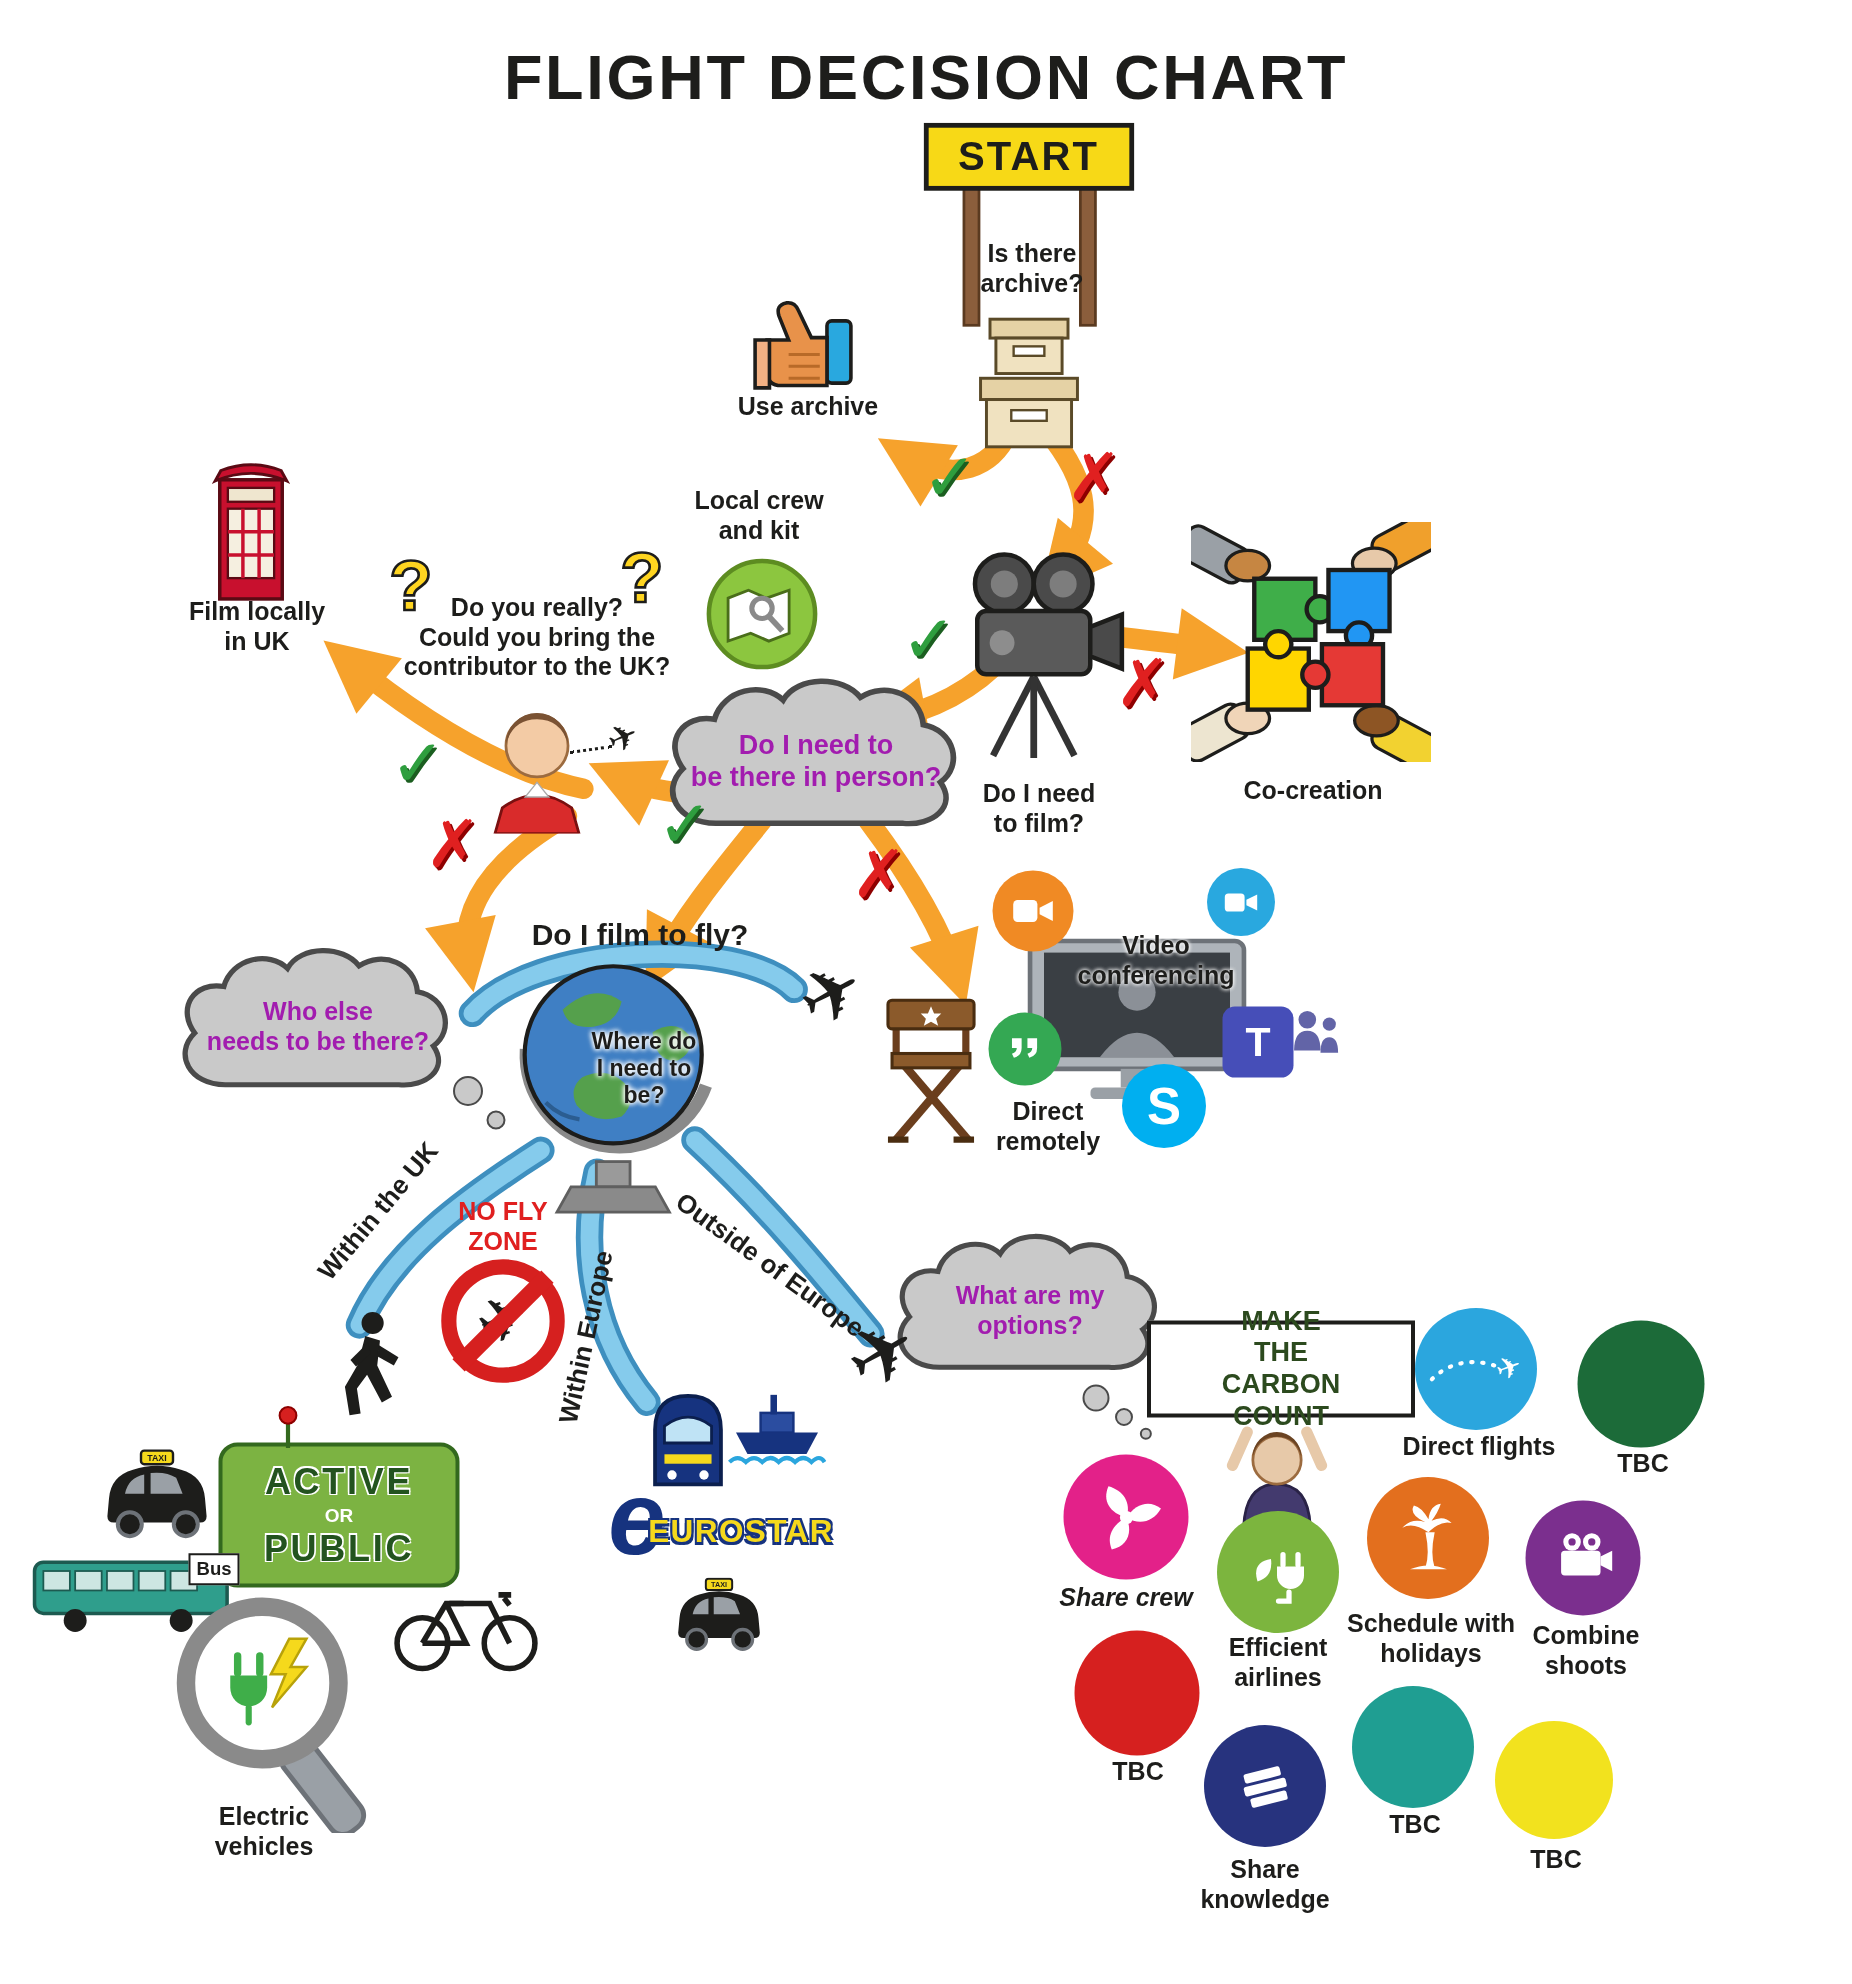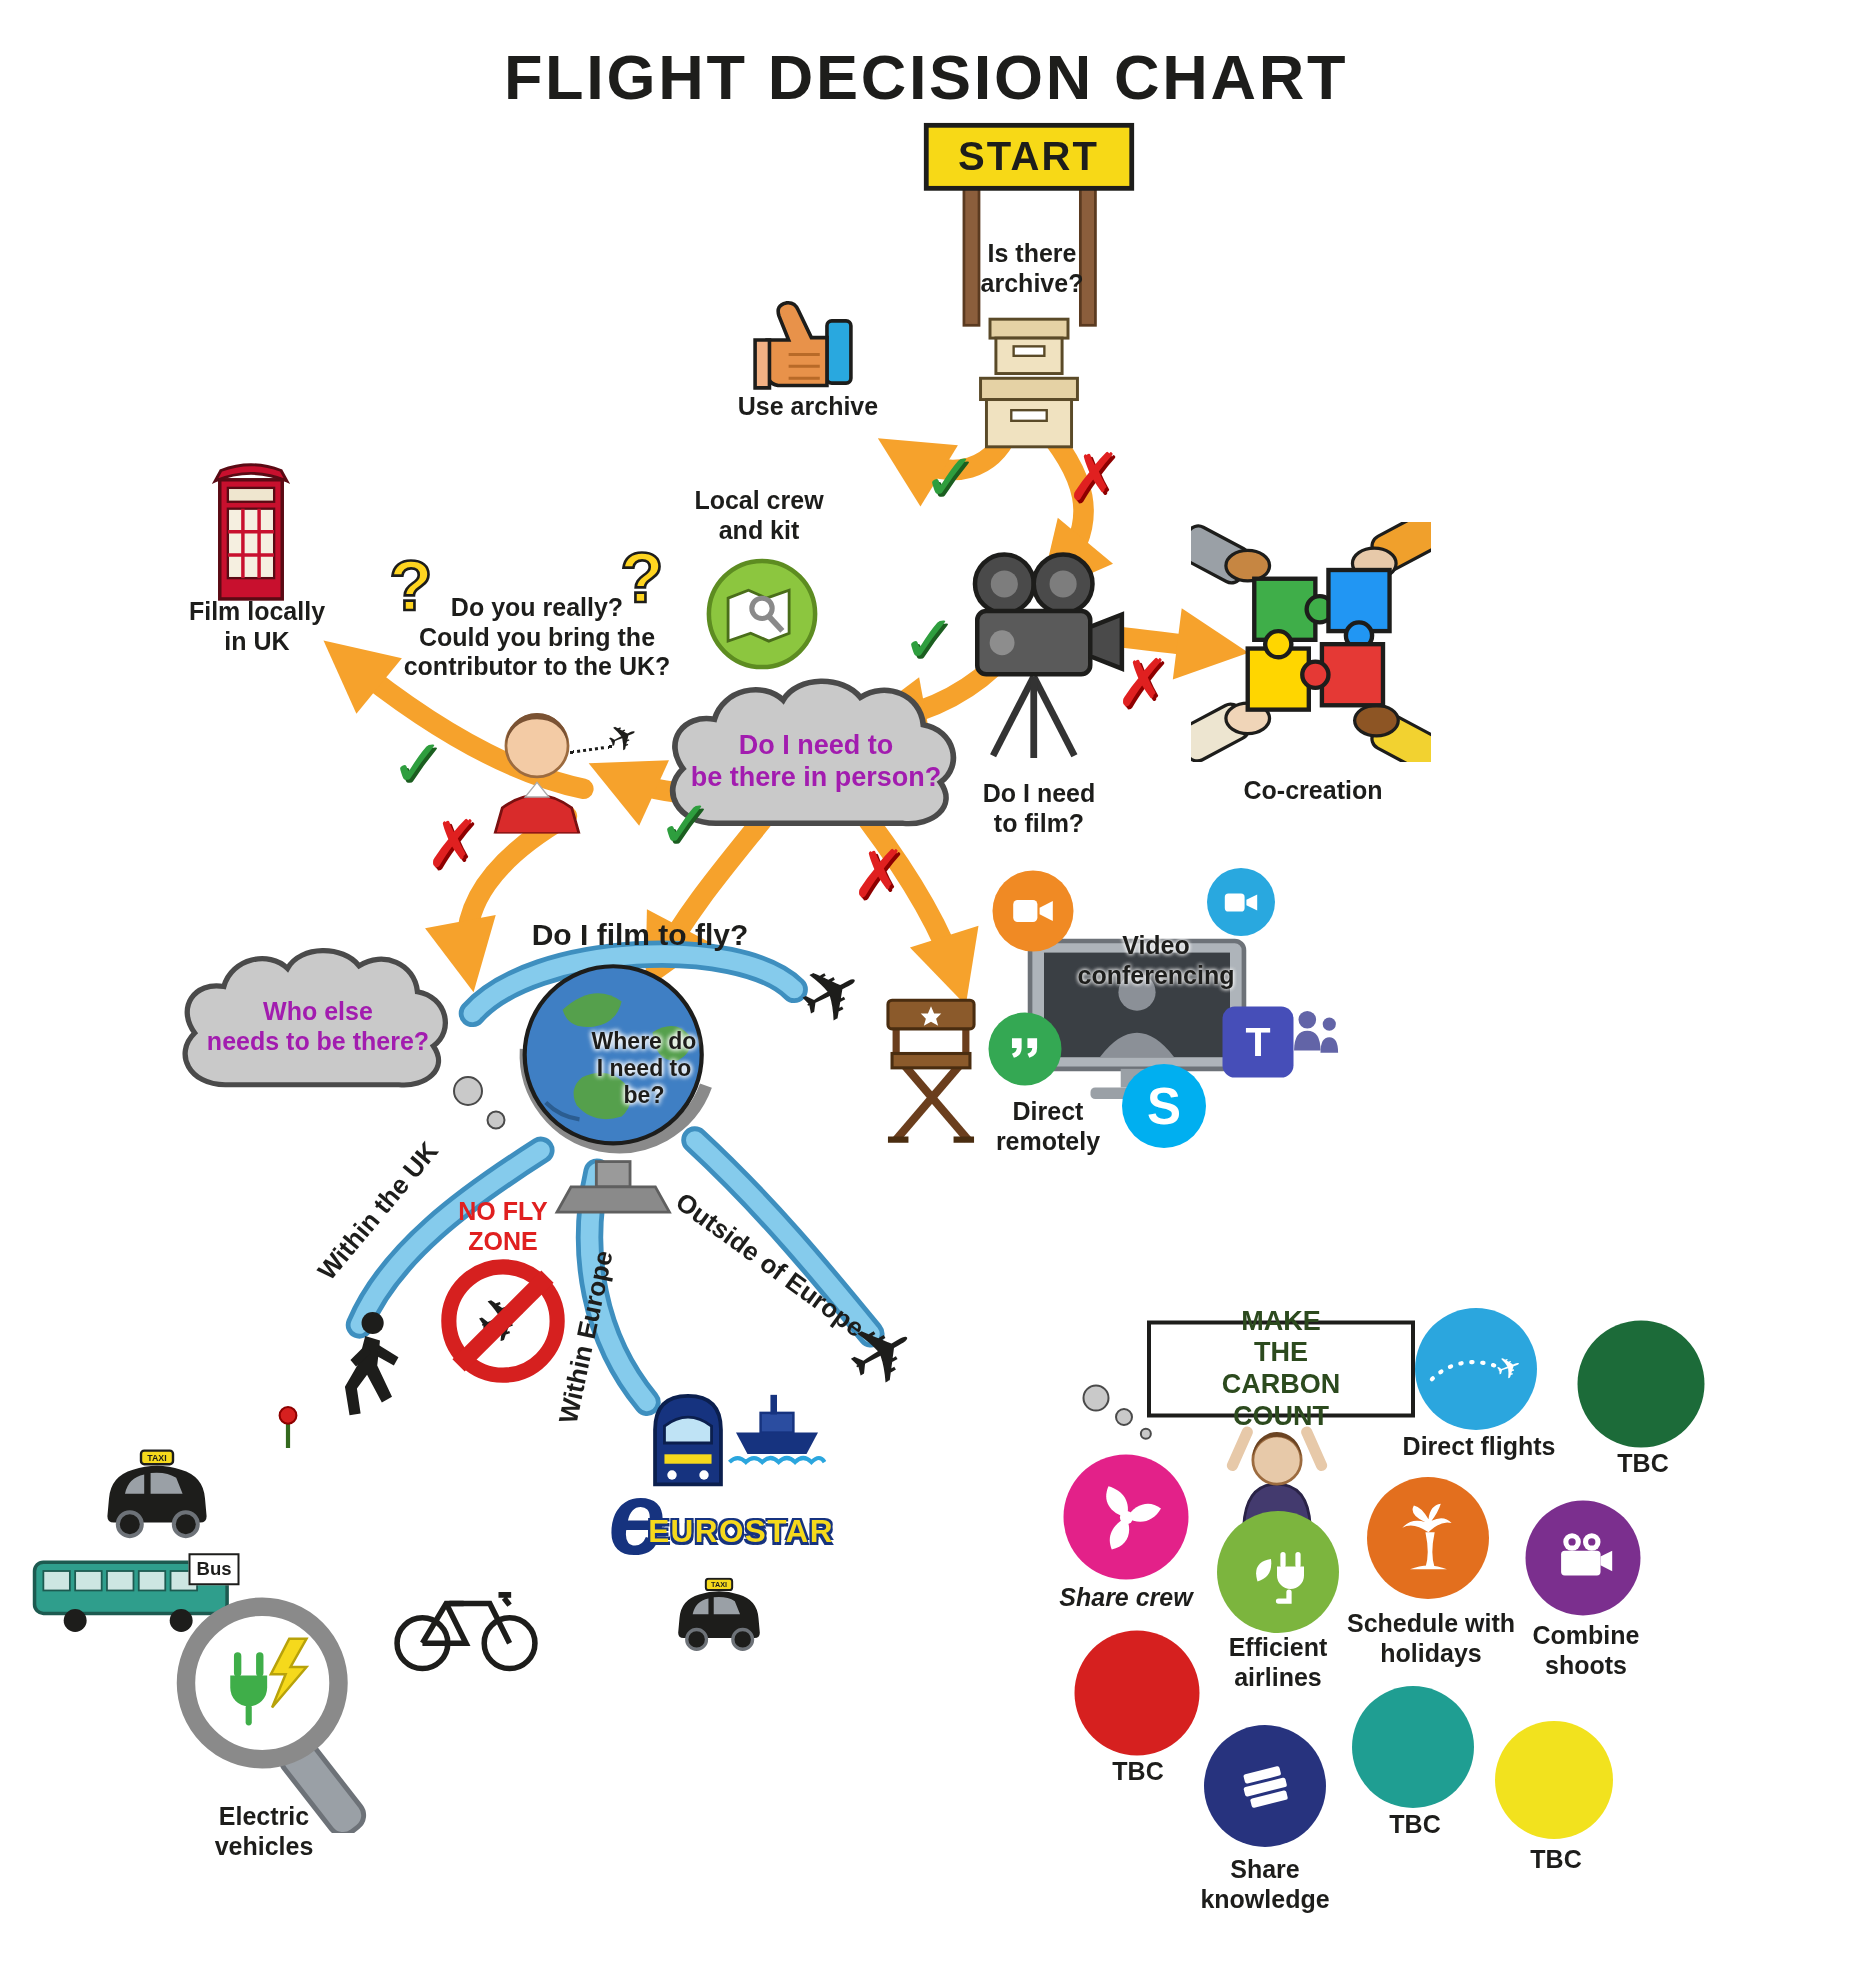--- a/index.html
+++ b/index.html
@@ -307,20 +307,27 @@
     <svg width="130" height="130" viewBox="0 0 120 120">
       <circle cx="60" cy="60" r="50" fill="#fff" stroke="#D6201F" stroke-width="14"></circle>
       <text x="60" y="78" font-size="56" text-anchor="middle" fill="#1d1d1b" transform="rotate(-18 60 60)">✈</text>
       <rect x="2" y="52" width="116" height="16" fill="#D6201F" transform="rotate(-45 60 60)"></rect>
     </svg>
   </div>
   <div class="label" style="left:586px; top:1337px; font-size:26px; transform:translate(-50%,-50%) rotate(-78deg); white-space:nowrap;">Within Europe</div>
   <div class="label" style="left:770px; top:1265px; font-size:26px; transform:translate(-50%,-50%) rotate(36deg); white-space:nowrap;">Outside of Europe</div>
   <div class="plane" style="left:848px; top:1313px; font-size:82px; transform:rotate(-30deg);">✈</div>
 
+  <div class="cloud" style="left:1030px; top:1308px; width:298px; height:164px;">
+    <svg viewBox="0 0 230 130" preserveAspectRatio="none">
+      <path d="M45 112 C18 112 6 88 22 72 C8 52 22 32 44 36 C50 14 78 8 92 22 C102 4 134 4 146 20 C164 8 188 18 190 40 C212 44 218 70 202 82 C214 100 196 114 176 112 Z" fill="#C9C9C9" stroke="#4a4a4a" stroke-width="4"></path>
+    </svg>
+    <div class="cloud-text lbl-md">What are my
+options?</div>
+  </div>
   <div class="think" style="left:1096px; top:1398px; width:27px; height:27px;"></div>
   <div class="think" style="left:1124px; top:1417px; width:18px; height:18px;"></div>
   <div class="think" style="left:1146px; top:1434px; width:12.3px; height:12.3px;"></div>
 
   <div class="sign" style="left:1281px; top:1369px; width:268px; height:97px;">
     <div class="label" style="left:50%; top:50%; font-size:27px; color:#2c4a1e;">MAKE THE
 CARBON COUNT</div>
   </div>
   <div class="icon" style="left:1277px; top:1472px;">
     <svg width="130" height="121" viewBox="0 0 140 130">
@@ -402,20 +409,27 @@
   </div>
   <div class="label lbl-md" style="left:1265px; top:1884px;">Share
 knowledge</div>
 
   <div class="opt" style="left: 1413px; top: 1747px; width: 122px; height: 122px; background: rgb(31, 158, 146);"></div>
   <div class="label lbl-md" style="left:1415px; top:1825px;">TBC</div>
 
   <div class="opt" style="left: 1554px; top: 1780px; width: 118px; height: 118px; background: rgb(242, 226, 30);"></div>
   <div class="label lbl-md" style="left:1556px; top:1860px;">TBC</div>
 
+  <div style="position:absolute; left:339px; top:1515px; transform:translate(-50%,-50%); width:241px; height:145px;
+              background:#7CB342; border:4.8px solid #33691E; border-radius:19px; z-index:4;
+              display:flex; flex-direction:column; align-items:center; justify-content:center; gap:1.4px;">
+    <span style="font-size:36px; font-weight:bold; color:#23531f; letter-spacing:2.7px; text-shadow:-1.4px -1.4px 0 #fff,1.4px -1.4px 0 #fff,-1.4px 1.4px 0 #fff,1.4px 1.4px 0 #fff;">ACTIVE</span>
+    <span style="font-size:19px; font-weight:bold; color:#fff;">OR</span>
+    <span style="font-size:36px; font-weight:bold; color:#23531f; letter-spacing:2.7px; text-shadow:-1.4px -1.4px 0 #fff,1.4px -1.4px 0 #fff,-1.4px 1.4px 0 #fff,1.4px 1.4px 0 #fff;">PUBLIC</span>
+  </div>
   <div class="icon" style="left:368px; top:1371px; z-index:5;">
     <svg width="86" height="120" viewBox="0 0 90 130" fill="#1d1d1b">
       <circle cx="50" cy="13" r="12"></circle>
       <path d="M42 27 l16 5 l-3 27 l16 34 l-11 6 l-16 -30 l-11 15 l4 27 l-12 2 l-5 -31 l14 -24z"></path>
       <path d="M45 34 l-19 19 l6 7 l16 -14z"></path>
       <path d="M57 37 l21 13 l-5 9 l-18 -10z"></path>
     </svg>
   </div>
   <div class="icon" style="left:288px; top:1428px; z-index:5;">
     <svg width="31.5" height="44" viewBox="0 0 30 42">

